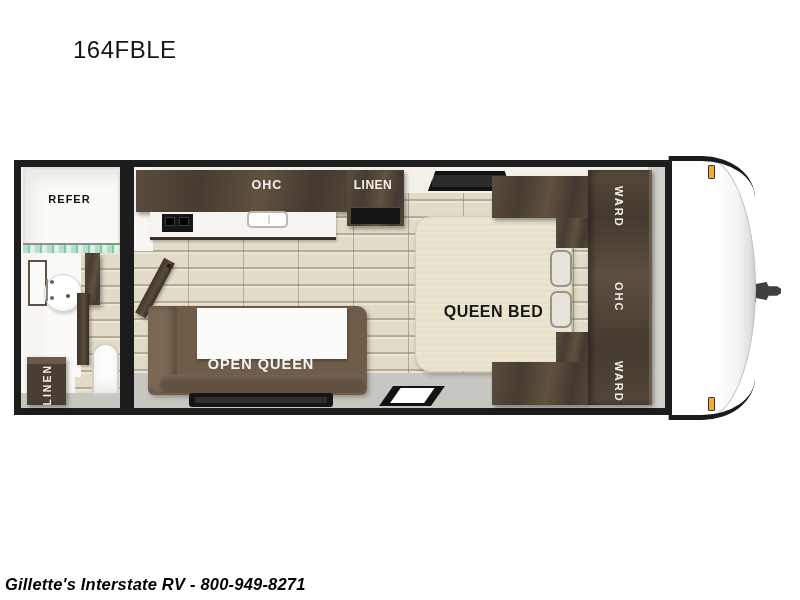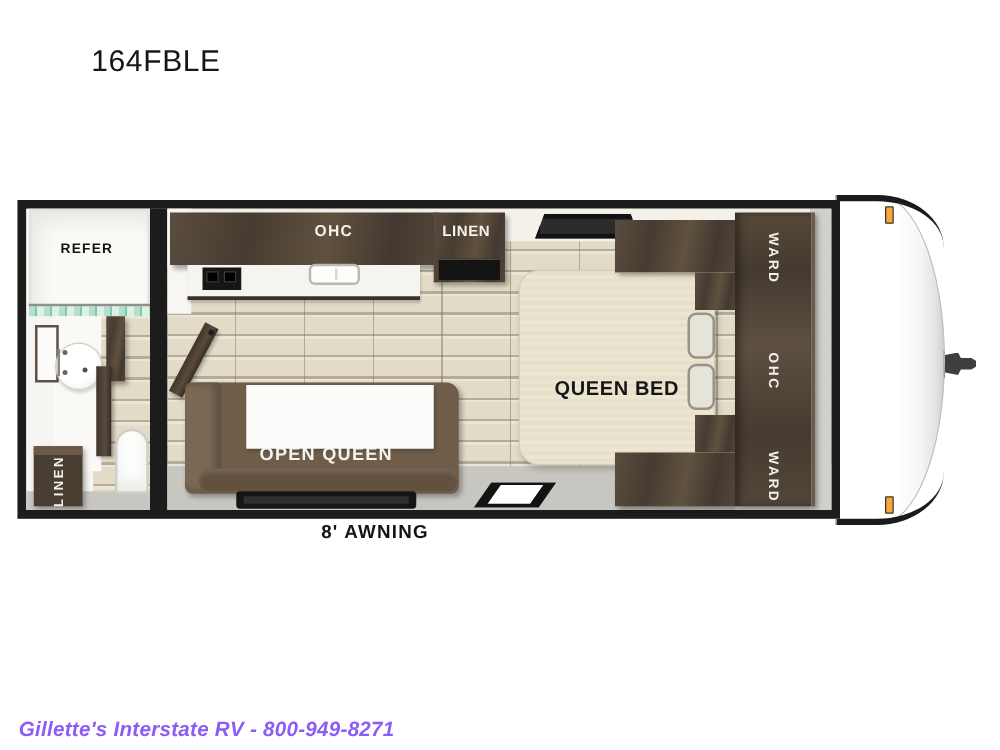--- a/index.html
+++ b/index.html
@@ -5,22 +5,22 @@
   * { margin:0; padding:0; box-sizing:border-box; }
   html,body { width:800px; height:600px; background:#ffffff; overflow:hidden;
               font-family:"Liberation Sans", sans-serif; }
   .canvas { position:relative; width:800px; height:600px; background:#fff; }
   .abs { position:absolute; }
 
   
   .plan-title { left:73px; top:36px; font-size:24px; font-weight:500; color:#161616; letter-spacing:.5px; }
   .awning-label { left:215px; top:417px; width:170px; text-align:center;
                   font-size:15px; font-weight:700; color:#141414; letter-spacing:1px; }
-  .dealer { left:15px; top:575px; font-size:16.5px; font-style:italic; font-weight:700;
-            color:#8b5cf6; letter-spacing:.2px; }
+  .dealer { left:5px; top:575px; font-size:16.5px; font-style:italic; font-weight:700;
+            color:#000000; letter-spacing:.2px; }
 
   
   .cap { left:668px; top:156px; width:88px; height:264px; z-index:1;
          background:linear-gradient(to right,#ffffff 55%,#f6f6f6 78%,#e2e2e2 93%,#cfcfcf 100%);
          border:1px solid #bfbfbf;
          border-radius:0 56px 56px 0 / 0 140px 140px 0; }
   .cap-trim-top { left:0; top:-1px; width:100%; height:42px;
          border-top:5px solid #1b1b1b; border-top-right-radius:56px 44px; }
   .cap-trim-bottom { left:0; bottom:-1px; width:100%; height:42px;
          border-bottom:5px solid #1b1b1b; border-bottom-right-radius:56px 44px; }
@@ -246,17 +246,16 @@
     <div class="abs bed-stub-bottom wood-cab"></div>
     <div class="abs pillow pillow-top"></div>
     <div class="abs pillow pillow-bottom"></div>
     <div class="abs wardrobe"></div>
     <div class="abs vlabel ward-top">WARD</div>
     <div class="abs vlabel bed-ohc">OHC</div>
     <div class="abs vlabel ward-bottom">WARD</div>
 
   </div>
 
-  <div class="abs awning-label">8' AWNING</div>
 
   <div class="abs dealer">Gillette's Interstate RV - 800-949-8271</div>
 
 </div>
 
 </body></html>

